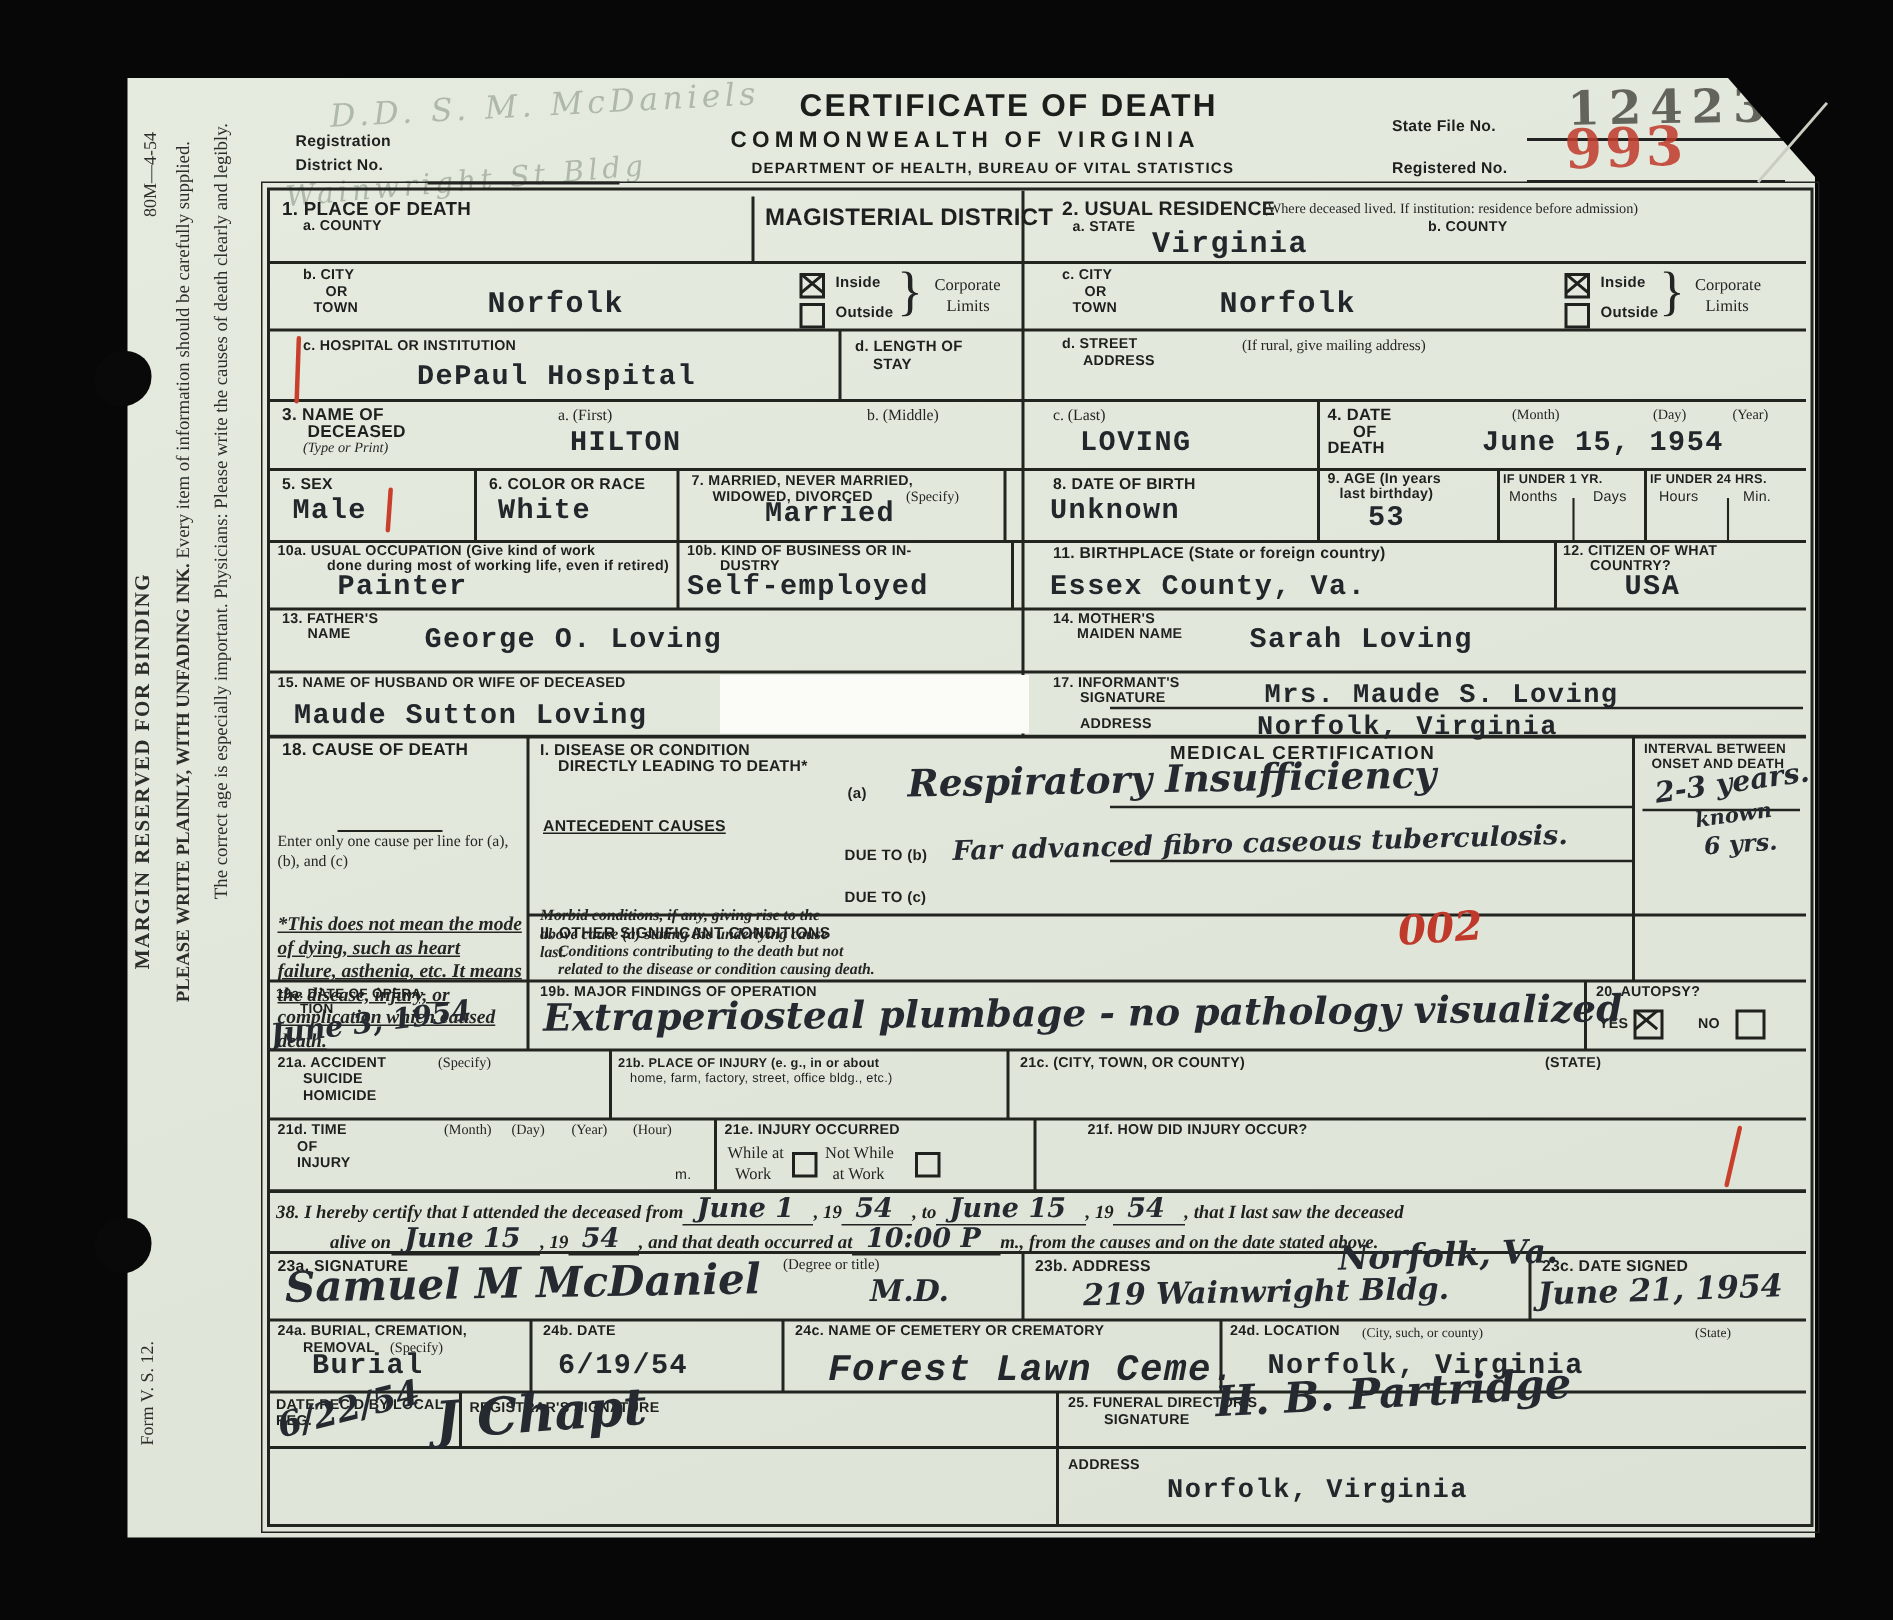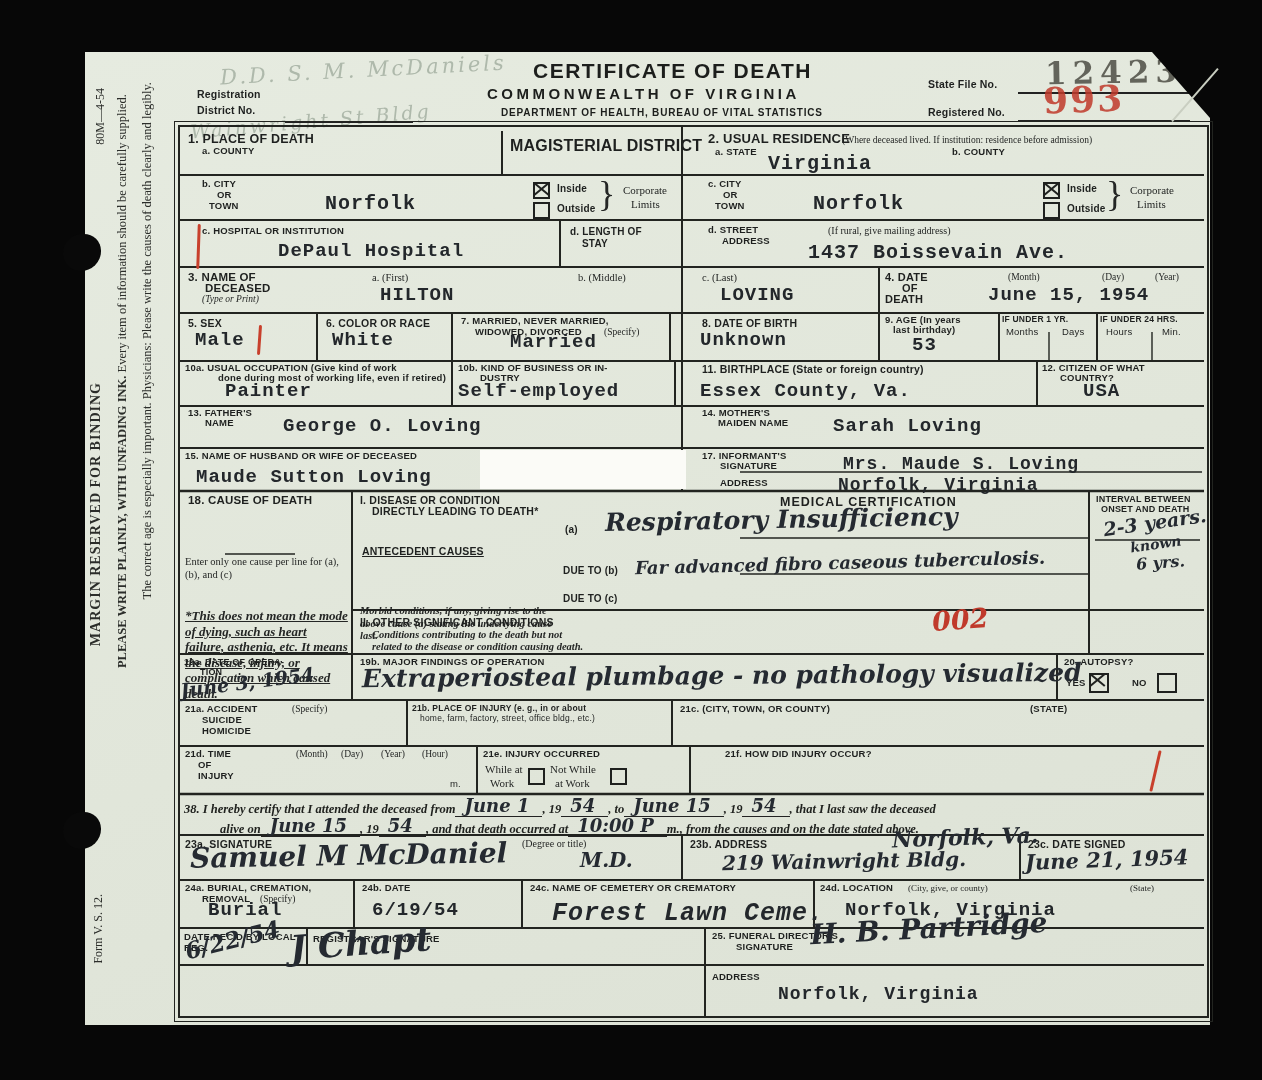--- a/index.html
+++ b/index.html
@@ -148,21 +148,20 @@
     <div class="box checked A" style="left:863px;top:55px;"></div>
     <div class="A l" style="left:887px;top:56px;font-size:10px;">Inside</div>
     <div class="box A" style="left:863px;top:75px;"></div>
     <div class="A l" style="left:887px;top:76px;font-size:10px;">Outside</div>
     <div class="A brace" style="left:926px;top:52px;">}</div>
     <div class="A s" style="left:950px;top:57px;font-size:11px;">Corporate</div>
     <div class="A s" style="left:957px;top:71px;font-size:11px;">Limits</div>
     <div class="A l" style="left:528px;top:98px;">d. STREET</div>
     <div class="A l" style="left:542px;top:109px;">ADDRESS</div>
     <div class="A s" style="left:648px;top:98px;font-size:10px;">(If rural, give mailing address)</div>
-    <div class="A t" style="left:628px;top:115px;font-size:20px;">1437 Boissevain Ave.</div>
 
     <div class="A l l11" style="left:8px;top:144px;">3. NAME OF</div>
     <div class="A l l11" style="left:25px;top:155px;">DECEASED</div>
     <div class="A s si" style="left:22px;top:167px;">(Type or Print)</div>
     <div class="A s" style="left:192px;top:145px;font-size:10.5px;">a. (First)</div>
     <div class="A t" style="left:200px;top:159px;font-size:19px;">HILTON</div>
     <div class="A s" style="left:398px;top:145px;font-size:10.5px;">b. (Middle)</div>
     <div class="A s" style="left:522px;top:145px;font-size:10.5px;">c. (Last)</div>
     <div class="A t" style="left:540px;top:159px;font-size:19px;">LOVING</div>
     <div class="A l" style="left:705px;top:144px;font-size:11px;">4. DATE</div>
@@ -314,21 +313,21 @@
 
     <div class="A l" style="left:5px;top:756px;">24a. BURIAL, CREMATION,</div>
     <div class="A l" style="left:22px;top:767px;">REMOVAL</div>
     <div class="A s" style="left:80px;top:767px;">(Specify)</div>
     <div class="A t" style="left:28px;top:774px;font-size:19px;">Burial</div>
     <div class="A l" style="left:182px;top:756px;">24b. DATE</div>
     <div class="A t" style="left:192px;top:774px;font-size:19px;">6/19/54</div>
     <div class="A l" style="left:350px;top:756px;">24c. NAME OF CEMETERY OR CREMATORY</div>
     <div class="A t" style="left:372px;top:774px;font-size:25px;font-style:italic;">Forest Lawn Ceme.</div>
     <div class="A l" style="left:640px;top:756px;">24d. LOCATION</div>
-    <div class="A s" style="left:728px;top:756px;font-size:9px;">(City, give, or county)</div>
+    <div class="A s" style="left:728px;top:756px;font-size:9px;">(City, such, or county)</div>
     <div class="A s" style="left:950px;top:756px;font-size:9px;">(State)</div>
     <div class="A t" style="left:665px;top:774px;font-size:19px;">Norfolk, Virginia</div>
 
     <div class="A l" style="left:4px;top:805px;">DATE REC'D BY LOCAL</div>
     <div class="A l" style="left:4px;top:816px;">REG.</div>
     <div class="A h" style="left:4px;top:801px;font-size:23px;transform:rotate(-14deg);z-index:4;">6/22/54</div>
     <div class="A l" style="left:133px;top:807px;">REGISTRAR'S SIGNATURE</div>
     <div class="A h" style="left:110px;top:799px;font-size:34px;transform:rotate(-4deg);z-index:4;">J Chapt</div>
     <div class="A l" style="left:532px;top:804px;">25. FUNERAL DIRECTOR'S</div>
     <div class="A l" style="left:556px;top:815px;">SIGNATURE</div>

